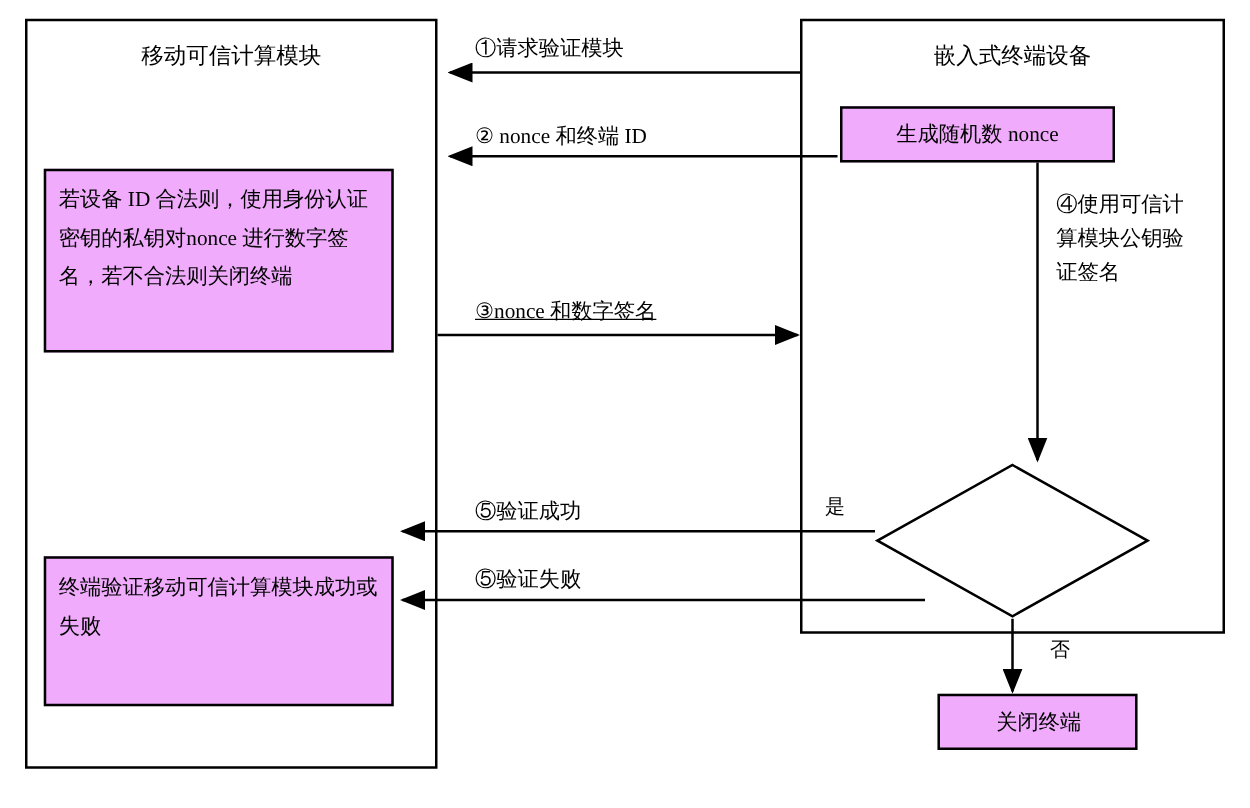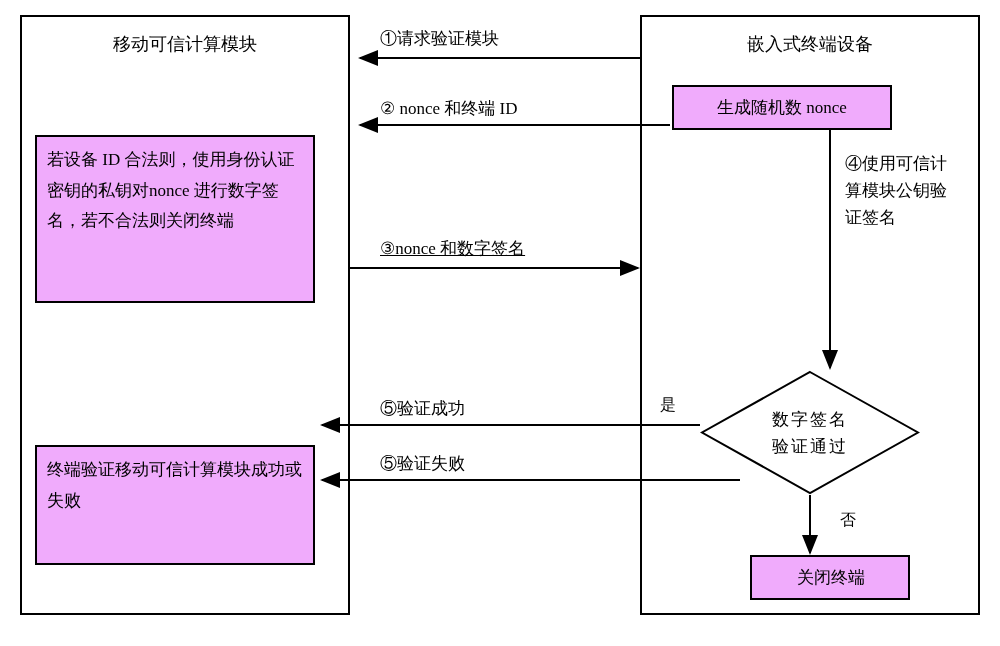--- a/index.html
+++ b/index.html
@@ -22,40 +22,40 @@
     .left-container {
       left: 20px;
       top: 15px;
       width: 330px;
       height: 600px;
     }
     .right-container {
       left: 640px;
       top: 15px;
       width: 340px;
-      height: 600px;
+      height: 492px;
     }
     .container-title {
       text-align: center;
       padding: 15px 0;
       font-size: 18px;
     }
     .box {
       position: absolute;
       border: 2px solid #000;
       padding: 8px 10px;
       line-height: 1.8;
       font-size: 17px;
       background: #f0abfc;
     }
     .box1 {
       left: 35px;
       top: 135px;
       width: 280px;
-      height: 168px;
+      height: 147px;
     }
     .box2 {
       left: 35px;
       top: 405px;
       width: 280px;
       height: 120px;
       margin-top: 40px;
     }
     .right-box1 {
       left: 672px;
@@ -139,24 +139,20 @@
 </div>
 
 <div class="box right-box2">
   <span>关闭终端</span>
 </div>
 
 <div class="diamond">
   <svg class="diamond-shape" viewBox="0 0 220 125">
     <polygon points="110,2 218,62.5 110,123 2,62.5" fill="#fff" stroke="#000" stroke-width="2"></polygon>
   </svg>
-  <div class="diamond-text">
-    <span>数字签名</span><br>
-    <span>验证通过</span>
-  </div>
 </div>
 
 <div class="arrow-label" style="left:380px; top:25px;">①请求验证模块</div>
 <div class="arrow-label" style="left:380px; top:95px;">② nonce 和终端 ID</div>
 <div class="arrow-label" style="left:380px; top:235px;text-decoration:underline;">③nonce 和数字签名</div>
 <div class="arrow-label" style="left:380px; top:395px;">⑤验证成功</div>
 <div class="arrow-label" style="left:380px; top:450px;">⑤验证失败</div>
 
 <div class="arrow-label" style="left:845px; top:150px;">
   <span>④使用可信计</span><br>

